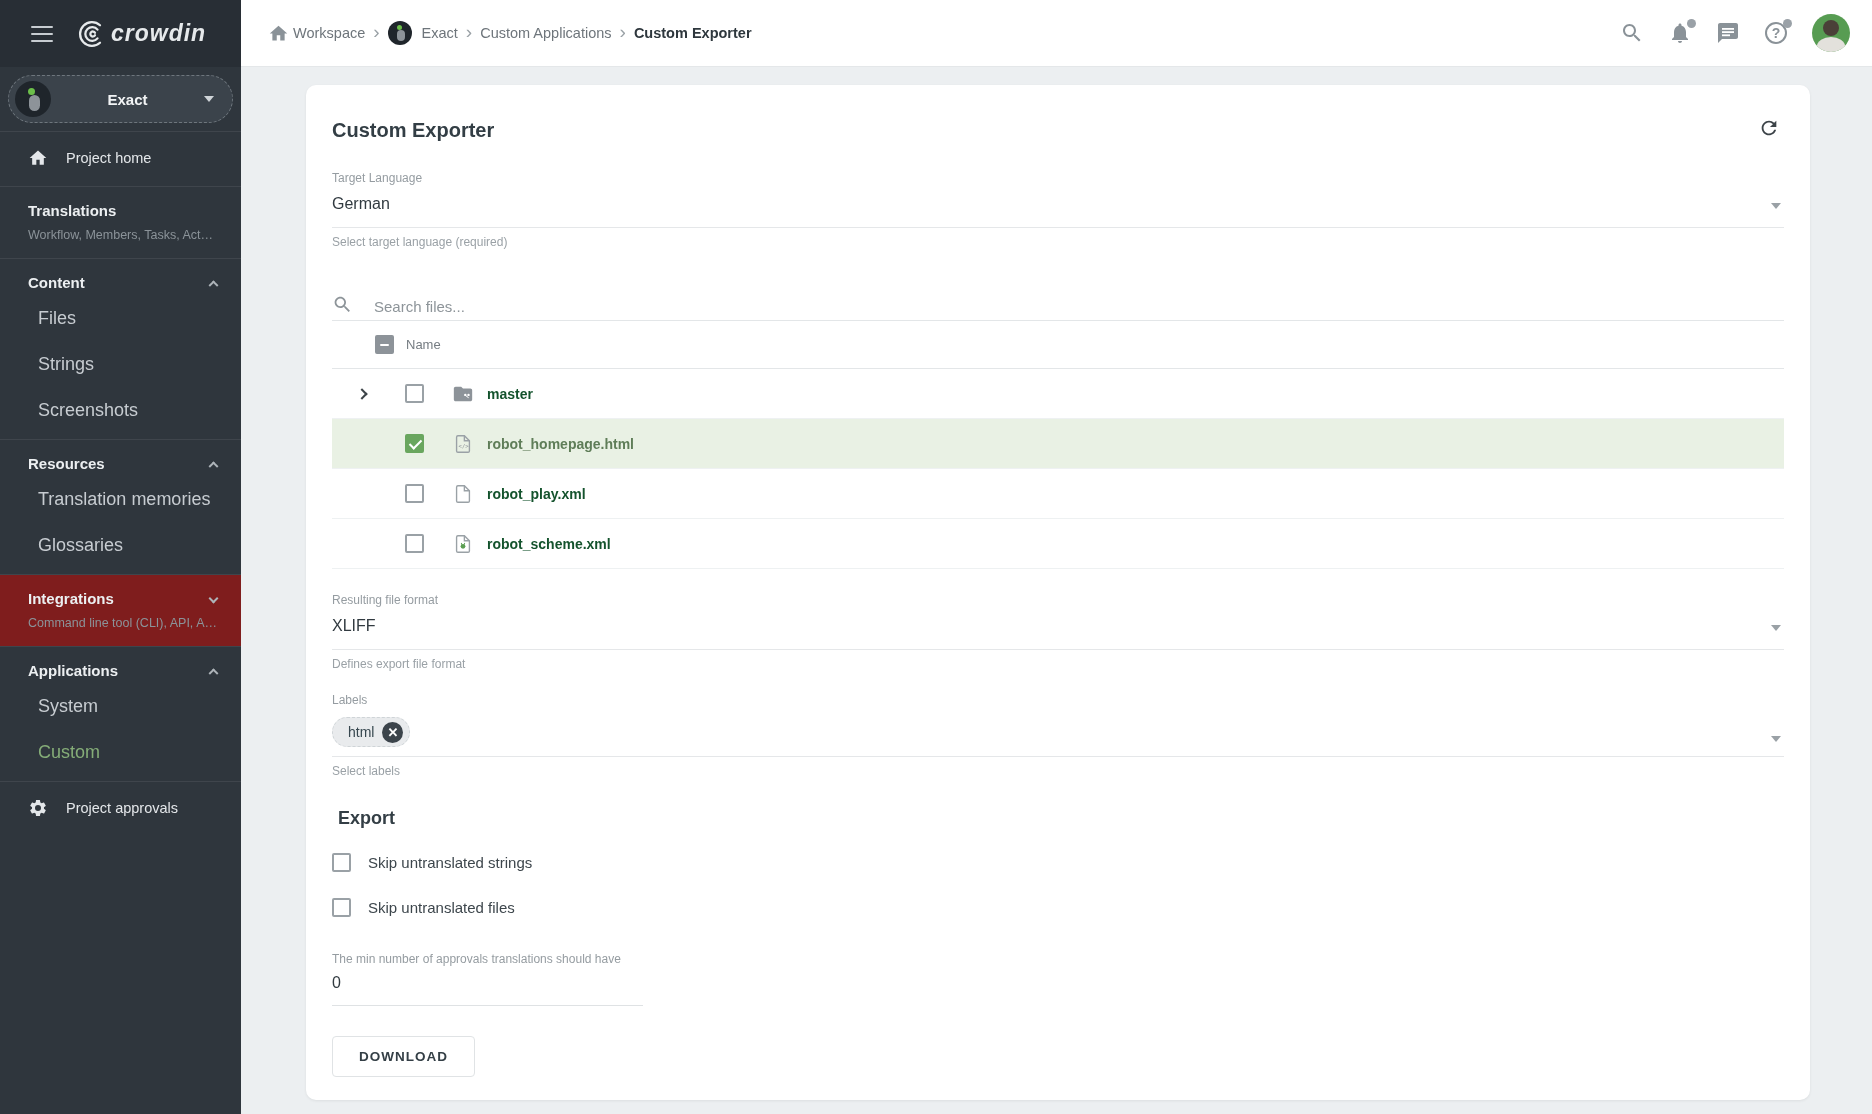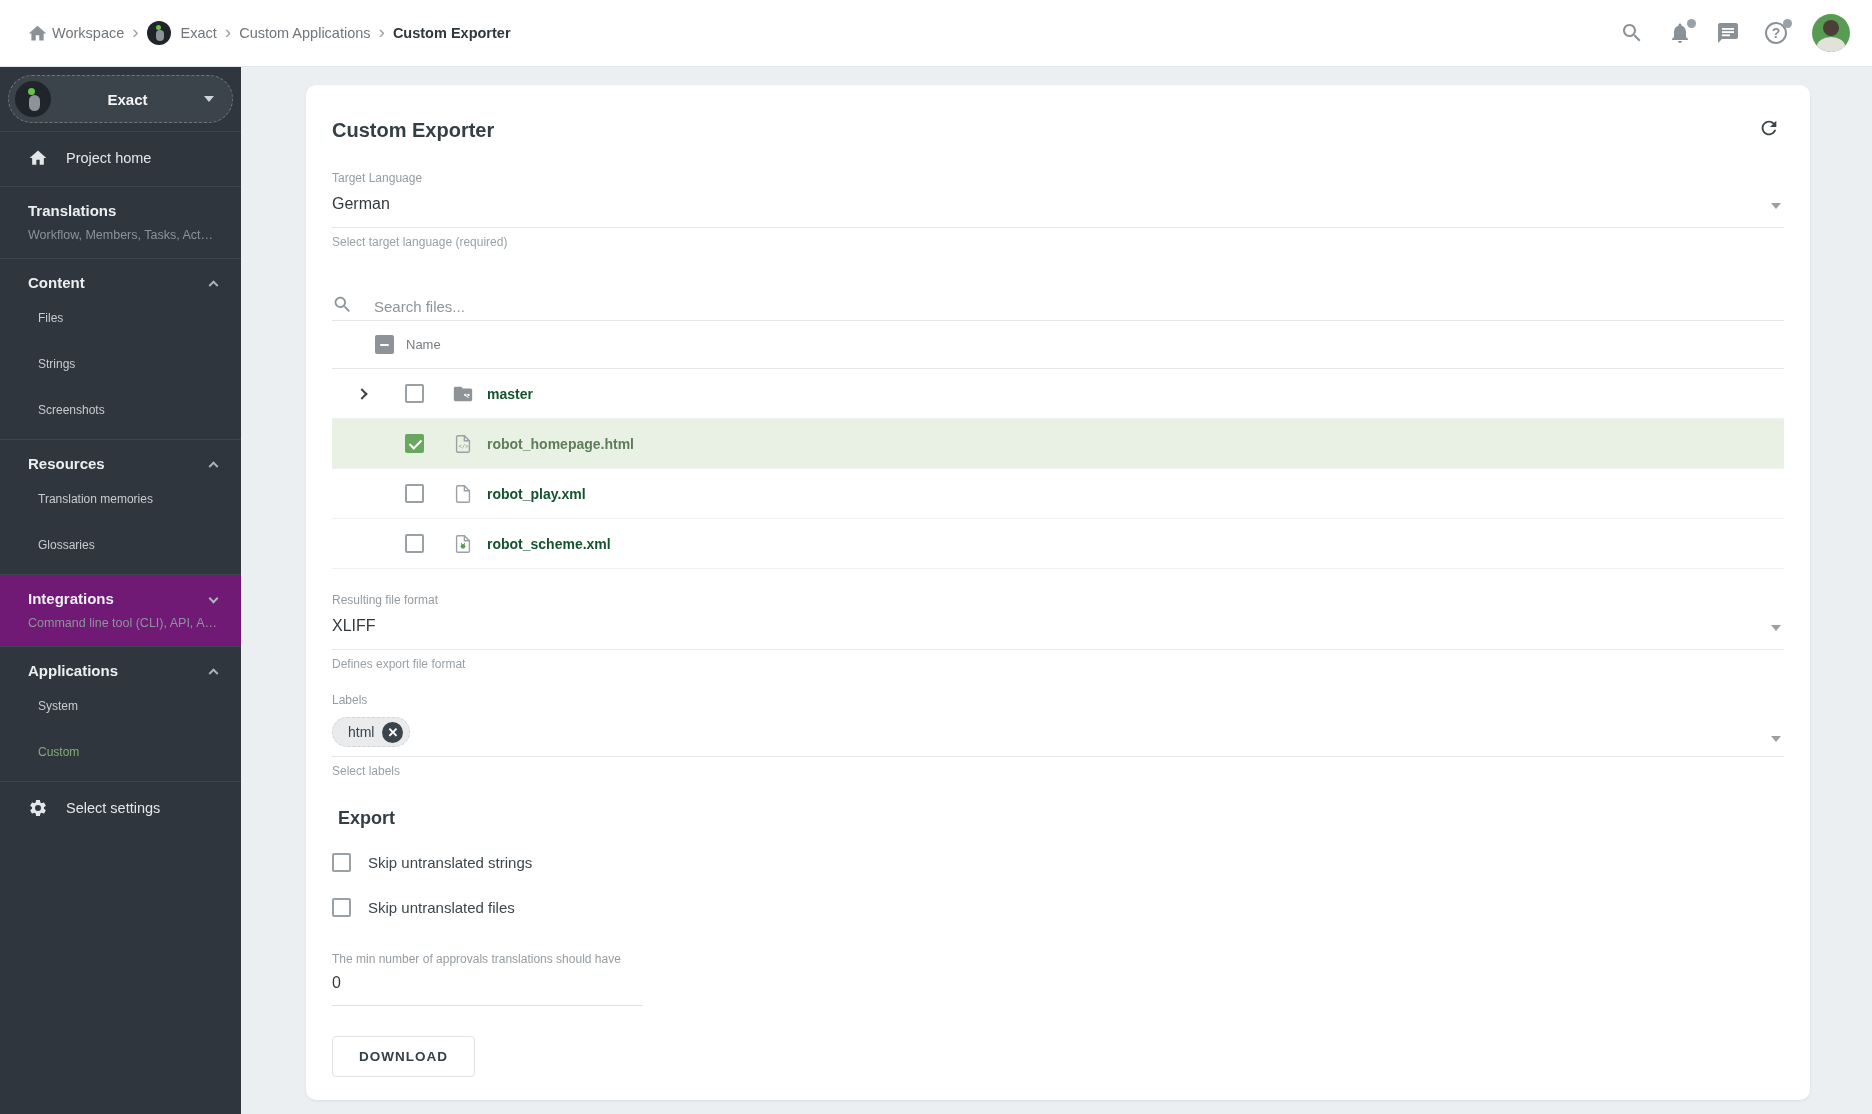--- a/index.html
+++ b/index.html
@@ -43,23 +43,23 @@
   .sb-row { height:52px; display:flex; align-items:center; padding-left:28px; gap:18px; cursor:pointer; font-size:14.5px; color:#e4e7ea; }
   .sb-row svg { width:20px; height:20px; fill:#e4e7ea; }
   .sb-section { padding:15px 24px 16px 28px; cursor:pointer; }
   .sb-sec-head { display:flex; align-items:center; justify-content:space-between; }
   .sb-sec-title { font-size:15px; font-weight:bold; color:#eceff1; }
   .sb-sec-sub { margin-top:9px; font-size:12.5px; color:#8b9399; }
   .chev { display:inline-block; width:7px; height:7px; border-right:2px solid #aeb4b9; border-bottom:2px solid #aeb4b9; }
   .chev.up { transform:rotate(-135deg) translate(-2px,-2px); }
   .chev.dn { transform:rotate(45deg); }
   .sb-items { list-style:none; padding:4px 0 0 0; }
-  .sb-items li { height:46px; display:flex; align-items:center; padding-left:10px; font-size:12px; color:#c7ccd1; cursor:pointer; }
+  .sb-items li { height:46px; display:flex; align-items:center; padding-left:10px; font-size:18px; color:#c7ccd1; cursor:pointer; }
   .sb-items li.active { color:#85ad78; }
-  .sec-integrations { background:#701a75; }
+  .sec-integrations { background:#7f1d1d; }
 
   
   .main { position:absolute; left:241px; top:67px; right:0; bottom:0; background:#eceff1; }
   .card { position:absolute; left:65px; top:18px; width:1504px; height:1015px; background:#fff; border-radius:10px; box-shadow:0 1px 3px rgba(0,0,0,0.07); padding:0 26px; }
   .card-header { display:flex; align-items:center; justify-content:space-between; padding-top:32px; }
   .card-title { font-size:20px; font-weight:bold; color:#333e45; }
   .refresh-btn { width:26px; height:26px; cursor:pointer; }
   .refresh-btn svg { width:22px; height:22px; fill:#3c4348; }
 
   .field-label { font-size:12px; color:#959ca1; }
@@ -101,20 +101,35 @@
   .cb-row { display:flex; align-items:center; gap:17px; margin-top:21px; height:24px; }
   .cb-label { font-size:15px; color:#3d464c; }
   .approvals-label { margin-top:33px; }
   .approvals-value { margin-top:8px; font-size:16px; color:#313a40; width:311px; padding-bottom:13px; border-bottom:1px solid #dfe2e4; }
   .download-btn { display:inline-block; margin-top:30px; background:#fff; border:1px solid #e0e3e5; border-radius:4px; padding:12px 26px; font-size:13.5px; font-weight:bold; letter-spacing:1px; color:#343f46; cursor:pointer; font-family:"Liberation Sans", sans-serif; }
 </style>
 </head>
 <body>
 
 <div class="topbar">
+  <div class="topbar-left">
+    <div class="hamburger">
+        <span></span>
+        <span></span>
+        <span></span>
+      </div>
+    <div class="logo">
+      <svg class="logo-mark" viewBox="0 0 24 24" fill="none" stroke="#e6e9eb" stroke-width="1.8" stroke-linecap="round">
+        <path d="M20 5 A 9.5 9.5 0 1 0 20 19"></path>
+        <path d="M18 8.5 A 5.5 5.5 0 1 0 18 15.5"></path>
+        <path d="M16 11 A 2 2 0 1 0 16 13"></path>
+      </svg>
+      <span class="logo-text">crowdin</span>
+    </div>
+  </div>
   <div class="topbar-right">
     <div class="breadcrumb">
       <svg class="tb-icon" viewBox="0 0 24 24" style="width:21px;height:21px;">
           <path fill="#8a9298" d="M10 20v-6h4v6h5v-8h3L12 3 2 12h3v8z"></path>
         </svg>
       <span class="bc-item">Workspace</span>
       <span class="bc-sep">›</span>
       <span class="bc-project">
         <span class="proj-avatar"></span>
         <span>Exact</span>
@@ -220,21 +235,21 @@
       <li>System</li>
       <li class="active">Custom</li>
     </ul>
   </div>
   <div class="sb-divider" style="margin-top:0;"></div>
 
   <div class="sb-row">
     <svg viewBox="0 0 24 24">
         <path d="M19.14 12.94c.04-.3.06-.61.06-.94s-.02-.64-.07-.94l2.03-1.58a.49.49 0 0 0 .12-.61l-1.92-3.32a.488.488 0 0 0-.59-.22l-2.39.96c-.5-.38-1.03-.7-1.62-.94l-.36-2.54a.484.484 0 0 0-.48-.41h-3.84c-.24 0-.43.17-.47.41l-.36 2.54c-.59.24-1.13.57-1.62.94l-2.39-.96c-.22-.08-.47 0-.59.22L2.74 8.87c-.12.21-.08.47.12.61l2.03 1.58c-.05.3-.09.63-.09.94s.02.64.07.94l-2.03 1.58a.49.49 0 0 0-.12.61l1.92 3.32c.12.22.37.29.59.22l2.39-.96c.5.38 1.03.7 1.62.94l.36 2.54c.05.24.24.41.48.41h3.84c.24 0 .44-.17.47-.41l.36-2.54c.59-.24 1.13-.56 1.62-.94l2.39.96c.22.08.47 0 .59-.22l1.92-3.32a.49.49 0 0 0-.12-.61l-2.01-1.58zM12 15.6A3.6 3.6 0 0 1 8.4 12 3.6 3.6 0 0 1 12 8.4a3.6 3.6 0 0 1 3.6 3.6 3.6 3.6 0 0 1-3.6 3.6z"></path>
       </svg>
-    <span>Select settings</span>
+    <span>Project approvals</span>
   </div>
 </div>
 
 <div class="main">
   <div class="card">
 
     <div class="card-header">
       <div class="card-title">Custom Exporter</div>
       <div class="refresh-btn">
         <svg viewBox="0 0 24 24">

